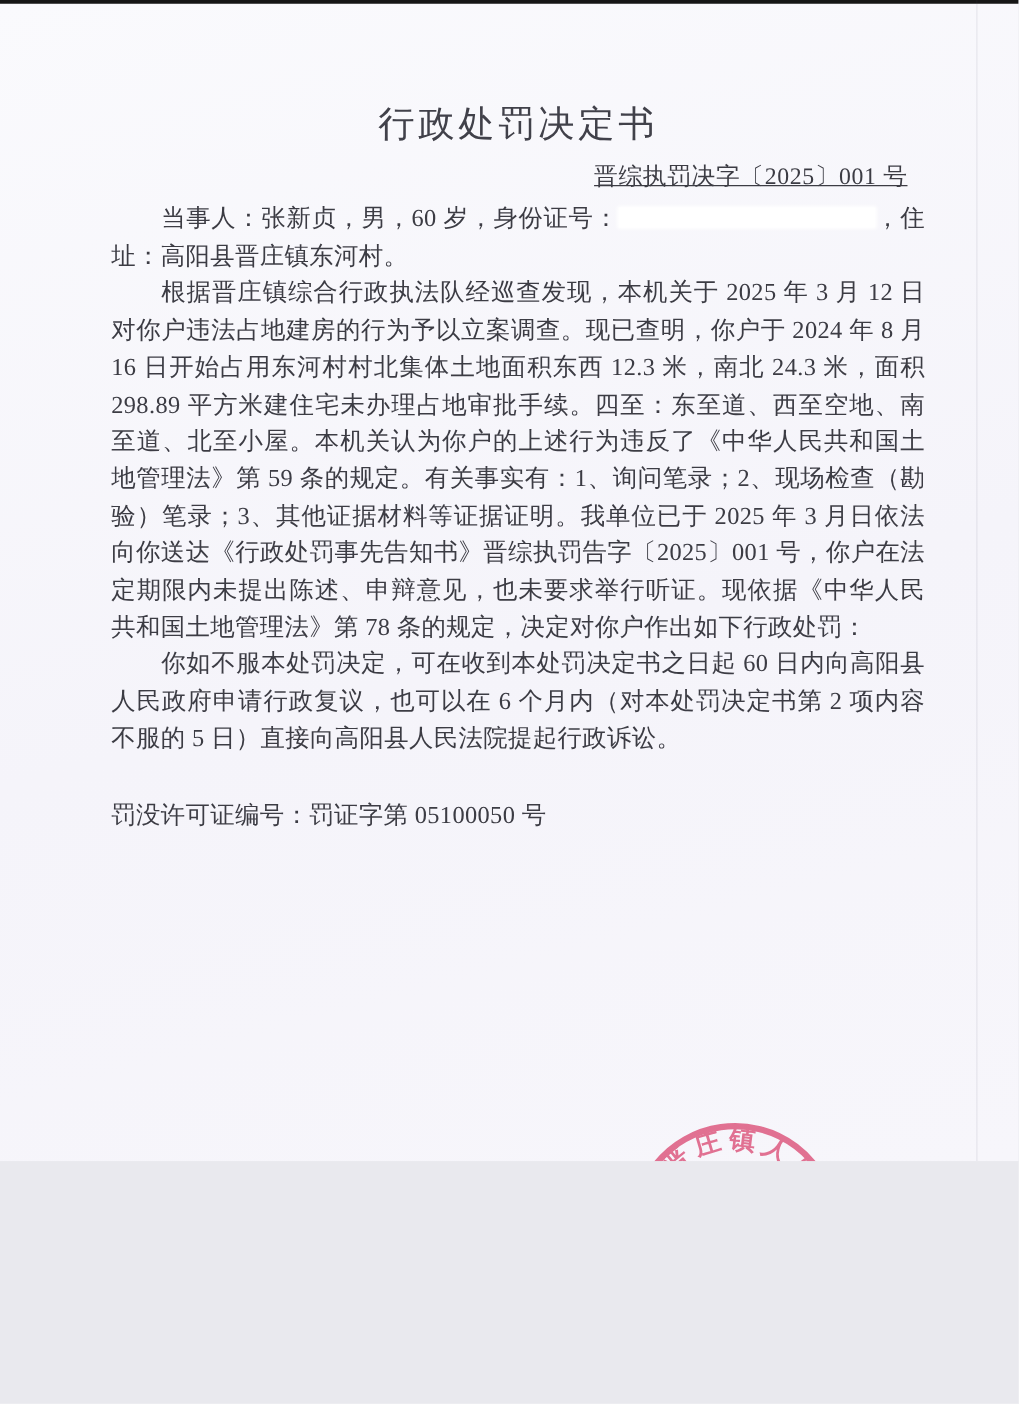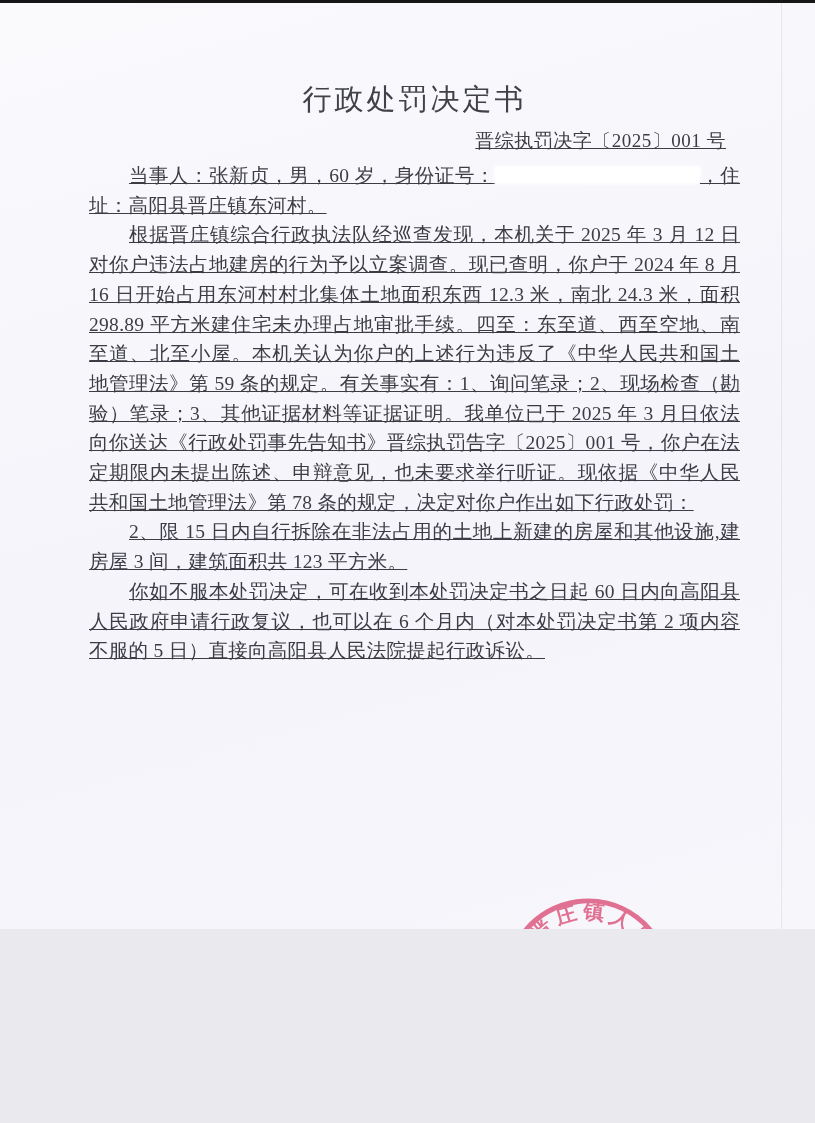--- a/index.html
+++ b/index.html
@@ -36,21 +36,20 @@
     margin: 0 14px 7px 0;
     text-decoration: underline;
   }
   p.body {
     margin: 0;
     font-size: 19.5px;
     line-height: 29.7px;
     letter-spacing: 0.3px;
     text-align: justify;
     text-indent: 2.05em;
-    text-decoration: underline;
   }
   p.no-indent { text-indent: 0; }
   p.license { margin-top: 31px; }
   .redaction {
     display: inline-block;
     width: 205px; height: 16px;
     background: #ffffff;
     border-radius: 1px;
     box-shadow: 0 0 3px 1px rgba(255,255,255,0.95);
     vertical-align: -1px;
@@ -87,23 +86,23 @@
   <div class="scan-right-edge"></div>
 
   <div class="content">
     <h1 class="title">行政处罚决定书</h1>
 
     <div class="doc-number">晋综执罚决字〔2025〕001 号</div>
 
     <p class="body"><span>当事人：张新贞，男，60 岁，身份证号：</span><span class="redaction"></span><span>，住址：高阳县晋庄镇东河村。</span></p>
 
     <p class="body">根据晋庄镇综合行政执法队经巡查发现，本机关于 2025 年 3 月 12 日对你户违法占地建房的行为予以立案调查。现已查明，你户于 2024 年 8 月 16 日开始占用东河村村北集体土地面积东西 12.3 米，南北 24.3 米，面积 298.89 平方米建住宅未办理占地审批手续。四至：东至道、西至空地、南至道、北至小屋。本机关认为你户的上述行为违反了《中华人民共和国土地管理法》第 59 条的规定。有关事实有：1、询问笔录；2、现场检查（勘验）笔录；3、其他证据材料等证据证明。我单位已于 2025 年 3 月日依法向你送达《行政处罚事先告知书》晋综执罚告字〔2025〕001 号，你户在法定期限内未提出陈述、申辩意见，也未要求举行听证。现依据《中华人民共和国土地管理法》第 78 条的规定，决定对你户作出如下行政处罚：</p>
-    <p class="body">2、限 15 日内自行拆除在非法占用的土地上新建的房屋和其他设施,建房屋 3 间，建筑面积共 123 平方米。</p>
     <p class="body">你如不服本处罚决定，可在收到本处罚决定书之日起 60 日内向高阳县人民政府申请行政复议，也可以在 6 个月内（对本处罚决定书第 2 项内容不服的 5 日）直接向高阳县人民法院提起行政诉讼。</p>
 
+    <p class="body no-indent license">罚没许可证编号：罚证字第 05100050 号</p>
   </div>
 
   <div class="signature">
     <div>高阳县晋庄镇人民政府</div>
     <div>2025 年 5 月 2 日</div>
   </div>
 
   <svg class="stamp" viewBox="0 0 180 180" aria-hidden="true">
     <circle cx="90" cy="90" r="82" fill="none" stroke="#e4567c" stroke-width="5"></circle>
     <path id="stampArc" d="M 32,117 A 64,64 0 1 1 148,117" fill="none"></path>

